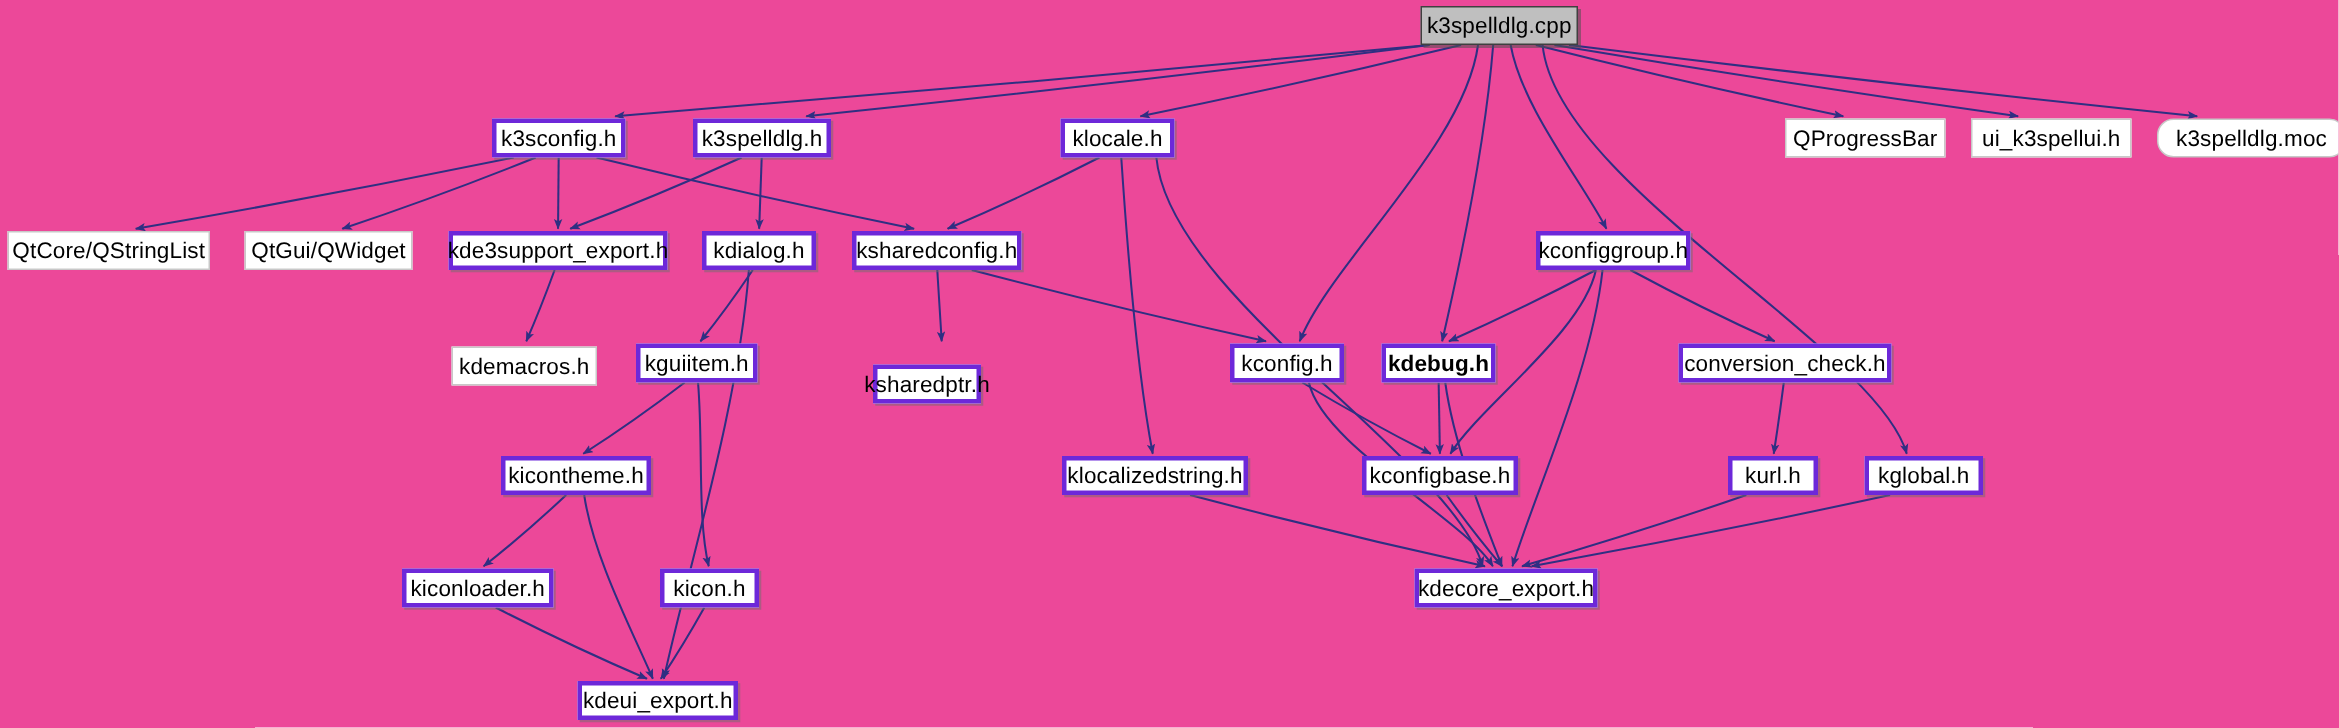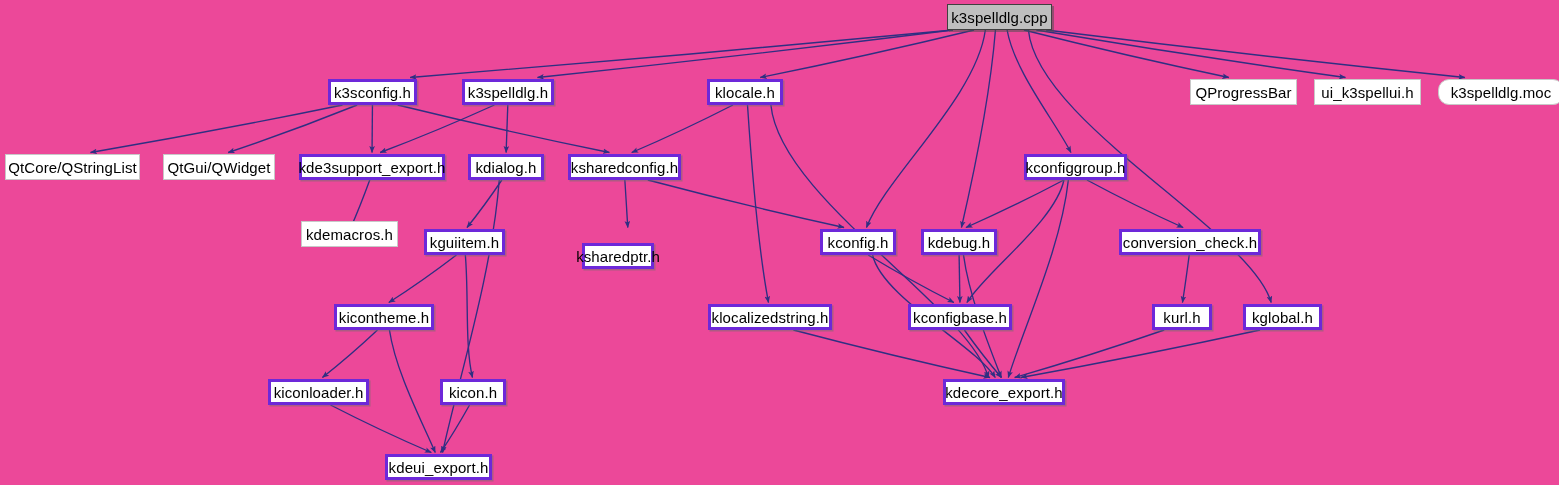--- a/index.html
+++ b/index.html
@@ -102,33 +102,33 @@
       </div>
       <div class="node norm" style="left: 468px; top: 154px; width: 76px; height: 26px;">
         <span class="nlabel">kdialog.h</span>
       </div>
       <div class="node norm" style="left: 568px; top: 154px; width: 113px; height: 26px;">
         <span class="nlabel">ksharedconfig.h</span>
       </div>
       <div class="node norm" style="left: 1024px; top: 154px; width: 103px; height: 26px;">
         <span class="nlabel">kconfiggroup.h</span>
       </div>
-      <div class="node ext" style="left: 301px; top: 221px; width: 97px; height: 26px;">
+      <div class="node ext" style="left: 301px; top: 231px; width: 97px; height: 26px;">
         <span class="nlabel">kdemacros.h</span>
       </div>
       <div class="node norm" style="left: 424px; top: 229px; width: 81px; height: 26px;">
         <span class="nlabel">kguiitem.h</span>
       </div>
       <div class="node norm" style="left: 582px; top: 229px; width: 72px; height: 26px; margin-top: 14px;">
         <span class="nlabel">ksharedptr.h</span>
       </div>
       <div class="node norm" style="left: 820px; top: 229px; width: 76px; height: 26px;">
         <span class="nlabel">kconfig.h</span>
       </div>
-      <div class="node norm" style="left: 921px; top: 229px; width: 76px; height: 26px;">
+      <div class="node norm" style="left: 921px; top: 229px; width: 76px; height: 26px; font-weight: bold;">
         <span class="nlabel">kdebug.h</span>
       </div>
       <div class="node norm" style="left: 1119px; top: 229px; width: 142px; height: 26px;">
         <span class="nlabel">conversion_check.h</span>
       </div>
       <div class="node norm" style="left: 334px; top: 304px; width: 100px; height: 26px;">
         <span class="nlabel">kicontheme.h</span>
       </div>
       <div class="node norm" style="left: 708px; top: 304px; width: 124px; height: 26px;">
         <span class="nlabel">klocalizedstring.h</span>

